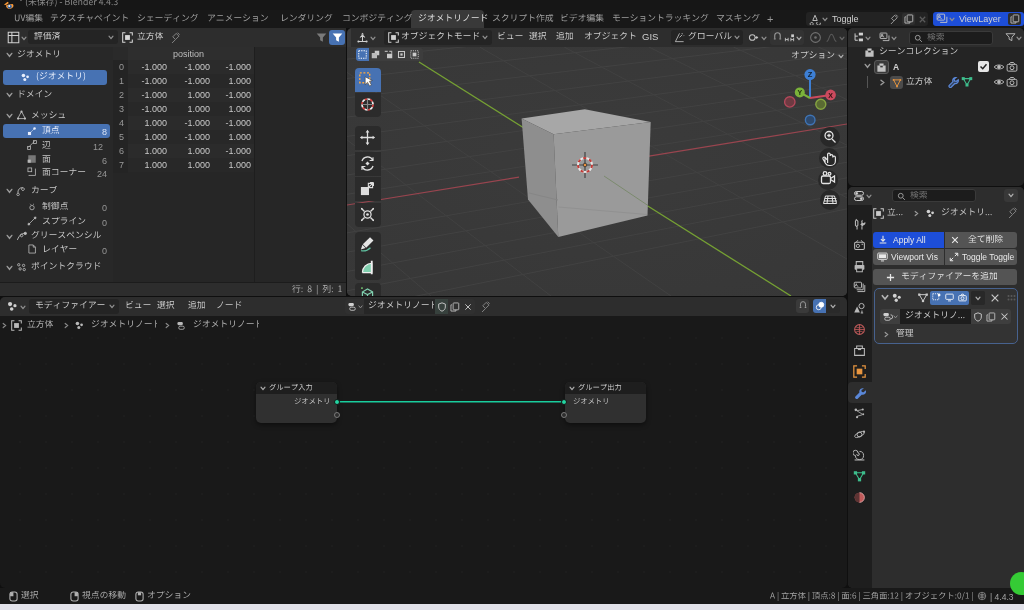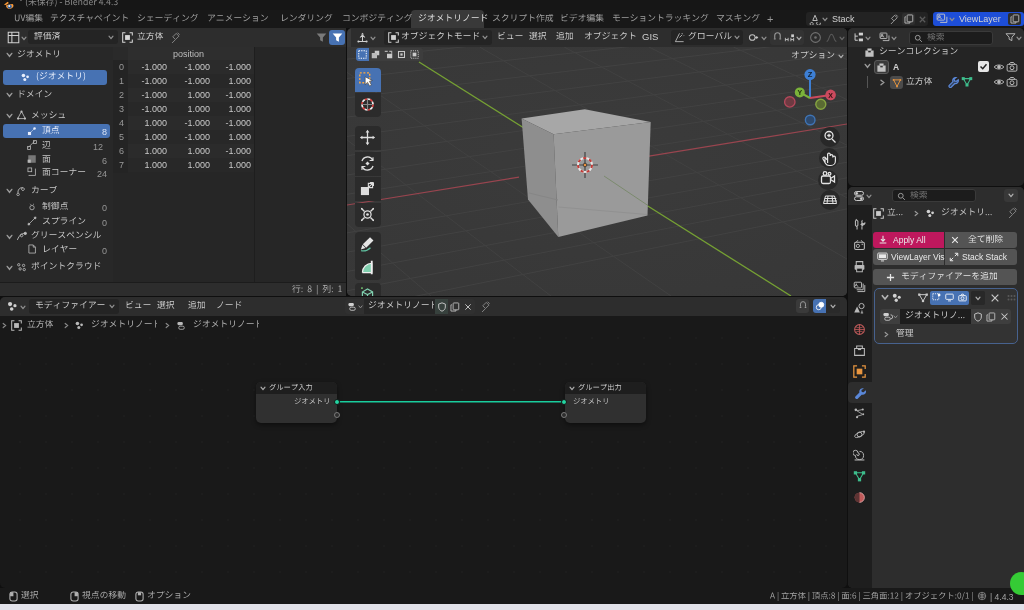--- a/index.html
+++ b/index.html
@@ -116,21 +116,21 @@
     </svg>
   <div class="lt" style="left:767px;top:5px;color:#9a9a9a;font-size:11px;line-height:9px">+</div>
 
   <div class="fld" style="left:806px;top:2px;width:122px;height:14px;background:#232323">
     <svg class="ab" style="left:3px;top:1px" width="12" height="12" viewBox="0 0 16 16" fill="none" stroke="#c8c8c8" stroke-width="1.2">
       <path d="M5 10 L8 3 L11 10 Z M3.5 12.5 a2 2 0 1 0 .1 0 M11 12 a2.5 2.5 0 1 0 4 1"></path>
     </svg>
     <svg class="ab" style="left:16px;top:5px" width="6" height="5" viewBox="0 0 6 5">
         <path d="M1 1.1L3 3.6 5 1.1" stroke="#909090" fill="none" stroke-width="1.2" stroke-linecap="round"></path>
       </svg>
-    <div class="lt" style="left:26px;top:2px;color:#d2d2d2">Stack</div>
+    <div class="lt" style="left:26px;top:2px;color:#d2d2d2">Toggle</div>
     <svg class="ab" style="left:83px;top:2px" width="10" height="10" viewBox="0 0 16 16" stroke="#b5b5b5" fill="none" stroke-width="1.3">
         <path d="M9 2l4 4-5 5-4-4zM7.5 11.5L3 16M11 1l3 3"></path>
       </svg>
     <div class="ab" style="left:96px;top:1px;width:13px;height:12px;background:#2e2e2e;border-radius:2px">
       <svg class="ab" style="left:2px;top:1px" width="10" height="10" viewBox="0 0 16 16" fill="none" stroke="#c0c0c0" stroke-width="1.4">
           <rect x="5" y="1.5" width="9" height="11" rx="1"></rect>
           <path d="M3 4.5 h-1.5 v10 h8 v-2"></path>
         </svg>
     </div>
     <svg class="ab" style="left:112px;top:3px" width="9" height="9" viewBox="0 0 10 10" stroke="#5a5a5a" stroke-width="1.4">
@@ -857,47 +857,47 @@
         <rect x="11" y="1.5" width="4" height="4" fill="#3dbd8c"></rect>
         <rect x="6" y="10" width="4" height="4" fill="#3dbd8c"></rect>
       </svg>
     <svg class="ab" style="left:5px;top:285.5px" width="13" height="13" viewBox="0 0 16 16">
         <circle cx="8" cy="8" r="6" fill="#c05a5a"></circle>
         <path d="M8 2a6 6 0 0 0 0 12z" fill="#5d3434"></path>
         <path d="M8 2a6 6 0 0 1 0 12" fill="none" stroke="#e0b0b0" stroke-width="1"></path>
       </svg>
   </div>
 
-  <div class="ab" style="left:25px;top:45px;width:71px;height:16px;background:#be185d;border-radius:3px 0 0 3px">
+  <div class="ab" style="left:25px;top:45px;width:71px;height:16px;background:#1d4ed8;border-radius:3px 0 0 3px">
     <svg class="ab" style="left:5px;top:3px" width="10" height="10" viewBox="0 0 12 12" fill="none" stroke="#e8e8e8" stroke-width="1.3">
         <path d="M6 1v6M3.5 5L6 7.5 8.5 5M2 9.5h8"></path>
       </svg>
     <div class="lt" style="left:20px;top:3px;color:#eaeaea;font-size:8.5px">Apply All</div>
   </div>
   <div class="ab" style="left:97px;top:45px;width:72px;height:16px;background:#545454;border-radius:0 3px 3px 0">
     <svg class="ab" style="left:6px;top:4px" width="8" height="8" viewBox="0 0 10 10" stroke="#e8e8e8" stroke-width="1.4">
         <path d="M1.5 1.5l7 7M8.5 1.5l-7 7"></path>
       </svg>
     <svg class="t" style="left:23px;top:2.5px" width="37" height="11" fill="#eaeaea">
         <use href="#p_zenbu"></use>
       </svg>
   </div>
   <div class="ab" style="left:25px;top:62px;width:71px;height:16px;background:#545454;border-radius:3px 0 0 3px">
     <svg class="ab" style="left:4px;top:3px" width="11" height="10" viewBox="0 0 14 12" fill="none" stroke="#e8e8e8" stroke-width="1.2">
         <rect x="1" y="1" width="12" height="8" rx="1"></rect>
         <path d="M5 11h4"></path>
         <rect x="2.5" y="2.5" width="9" height="5" fill="#e8e8e8" stroke="none"></rect>
       </svg>
-    <div class="lt" style="left:18px;top:3px;color:#eaeaea;font-size:8.5px">ViewLayer Vis</div>
+    <div class="lt" style="left:18px;top:3px;color:#eaeaea;font-size:8.5px">Viewport Vis</div>
   </div>
   <div class="ab" style="left:97px;top:62px;width:72px;height:16px;background:#545454;border-radius:0 3px 3px 0">
     <svg class="ab" style="left:4px;top:3px" width="10" height="10" viewBox="0 0 12 12" fill="none" stroke="#e8e8e8" stroke-width="1.2">
         <path d="M7 1.5h3.5V5M5 10.5H1.5V7M10.5 1.5L7 5M1.5 10.5L5 7"></path>
       </svg>
-    <div class="lt" style="left:17px;top:3px;color:#eaeaea;font-size:8.5px">Stack Stack</div>
+    <div class="lt" style="left:17px;top:3px;color:#eaeaea;font-size:8.5px">Toggle Toggle</div>
   </div>
   <div class="ab" style="left:25px;top:82px;width:144px;height:16px;background:#545454;border-radius:3px">
     <svg class="ab" style="left:13px;top:4px" width="9" height="9" viewBox="0 0 10 10" stroke="#e8e8e8" stroke-width="1.4">
         <path d="M5 1v8M1 5h8"></path>
       </svg>
     <svg class="t" style="left:28px;top:2.5px" width="98" height="11" fill="#eaeaea">
         <use href="#p_addmod"></use>
       </svg>
   </div>
 

